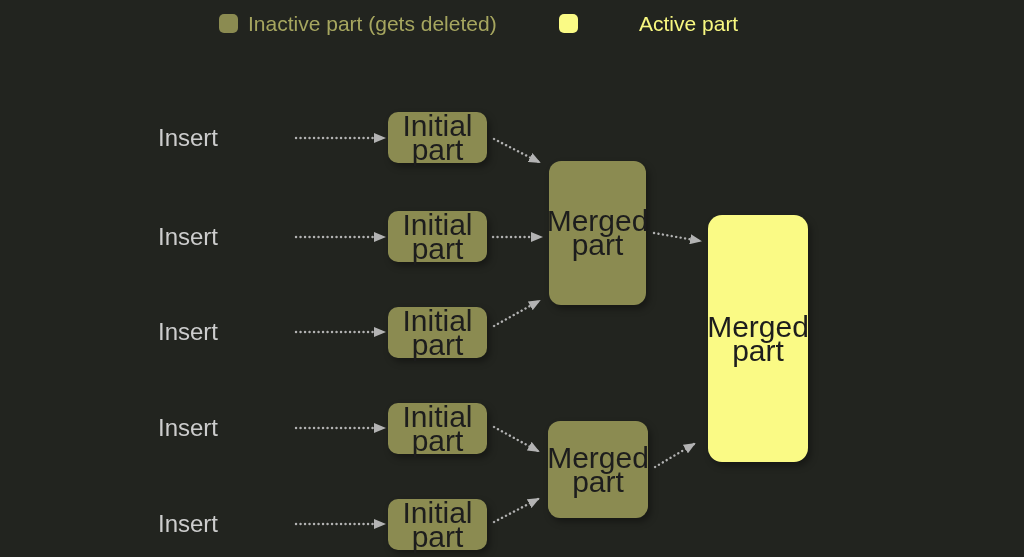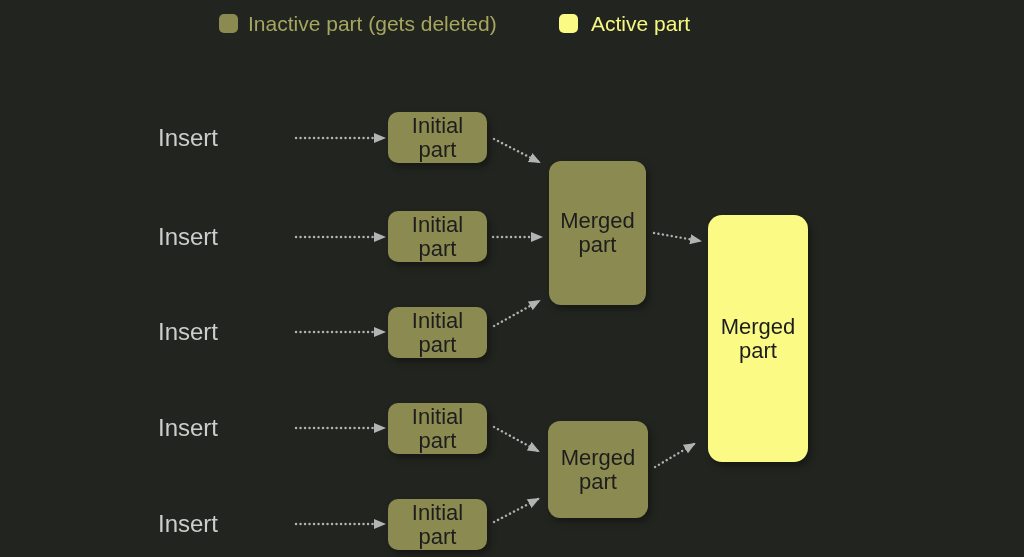--- a/index.html
+++ b/index.html
@@ -43,39 +43,39 @@
   }
   .legend-swatch.inactive { background: var(--inactive-box); }
   .legend-swatch.active { background: var(--active-box); }
   .legend-label {
     position: absolute;
     font-size: 21px;
     line-height: 25px;
     white-space: nowrap;
   }
   .legend-label.inactive { color: var(--legend-inactive-text); }
-  .legend-label.active { color: var(--legend-active-text); }
+  .legend-label.active { color: var(--legend-active-text); margin-left: 48px; }
 
   .insert-label {
     position: absolute;
     width: 130px;
     color: var(--insert-text);
     font-size: 24px;
     line-height: 30px;
     white-space: nowrap;
   }
 
   .node {
     position: absolute;
     display: flex;
     align-items: center;
     justify-content: center;
     text-align: center;
     color: var(--box-text);
-    font-size: 22px;
+    font-size: 30px;
     line-height: 24px;
     padding: 2px 12px;
     box-shadow: 3px 4px 7px rgba(0,0,0,0.35);
   }
   .node.inactive { background: var(--inactive-box); }
   .node.active { background: var(--active-box); }
 </style>
 </head>
 <body>
 

